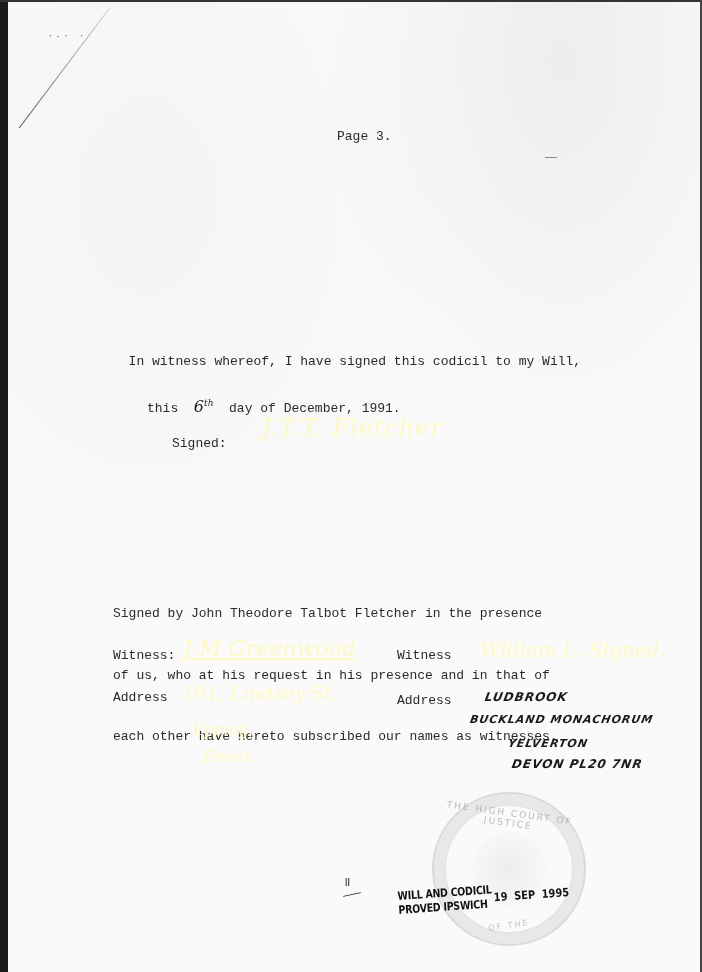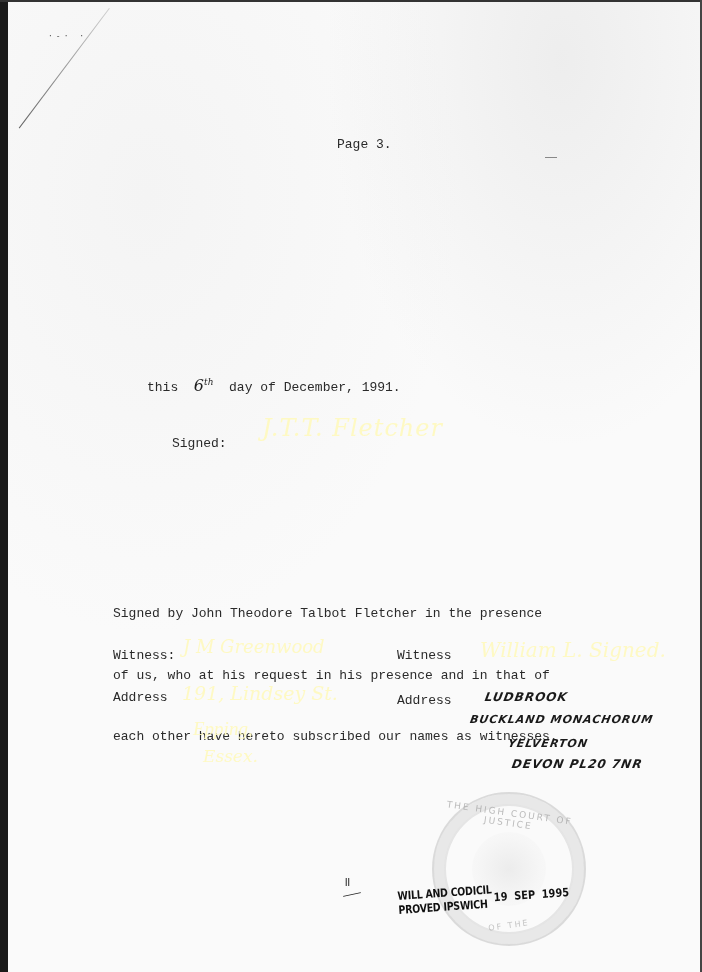--- a/index.html
+++ b/index.html
@@ -75,36 +75,36 @@
     }
     .hand-block {
       position: absolute;
       font-family: "DejaVu Sans", sans-serif;
       font-style: italic;
       font-weight: bold;
       color: #1a1a1a;
       white-space: pre;
       transform: skewX(-10deg);
     }
-    .page-number { left: 337px; top: 137px; }
+    .page-number { left: 337px; top: 129px; }
     .witness-para { left: 113px; top: 330px; line-height: 21px; }
     .witness-para .line2 { display: block; margin-left: 34px; }
     .day-hand {
       font-family: "DejaVu Serif", serif;
       font-style: italic;
       font-size: 16px;
       color: #1e1e1e;
     }
     .day-sup { font-size: 9px; vertical-align: super; }
     .signed-label { left: 172px; top: 436px; }
     .signature { left: 262px; top: 414px; font-size: 24px; letter-spacing: 1px; }
     .attest { left: 113px; top: 563px; line-height: 20.5px; }
     .attest span { display: block; }
     .w1-label { left: 113px; top: 648px; }
-    .w1-sig { left: 183px; top: 636px; font-size: 18px; }
+    .w1-sig { left: 183px; top: 636px; font-size: 22px; text-decoration: underline; }
     .a1-label { left: 113px; top: 690px; }
     .a1-line1 { left: 182px; top: 682px; font-size: 19px; }
     .a1-line2 { left: 193px; top: 718px; font-size: 19px; font-family: Liberation Serif, serif; }
     .a1-line3 { left: 203px; top: 746px; font-size: 17px; }
     .w2-label { left: 397px; top: 648px; }
     .w2-sig { left: 480px; top: 638px; font-size: 20px; }
     .a2-label { left: 397px; top: 693px; }
     .a2-l1 { left: 485px; top: 690px; font-size: 12px; letter-spacing: 1px; }
     .a2-l2 { left: 470px; top: 713px; font-size: 11px; letter-spacing: 1px; }
     .a2-l3 { left: 508px; top: 737px; font-size: 11px; letter-spacing: 1px; }
@@ -214,20 +214,21 @@
 <div class="page">
   <div class="specks">·-· ·</div>
   <div class="speck-right"></div>
 </div>
 <div class="fold-line"></div>
 <div class="edge-right"></div>
 
 <div class="type page-number">Page 3.</div>
 
 <div class="type witness-para">
+  <span>In witness whereof, I have signed this codicil to my Will,</span>
   <span class="line2"><span>this </span> <span class="day-hand"><span>6</span><span class="day-sup">th</span></span><span>  day of December, 1991.</span></span>
 </div>
 
 <div class="type signed-label">Signed:</div>
 <div class="hand signature">J.T.T. Fletcher</div>
 
 <div class="type attest">
   <span>Signed by John Theodore Talbot Fletcher in the presence</span>
   <span>of us, who at his request in his presence and in that of</span>
   <span>each other have hereto subscribed our names as witnesses.</span>

